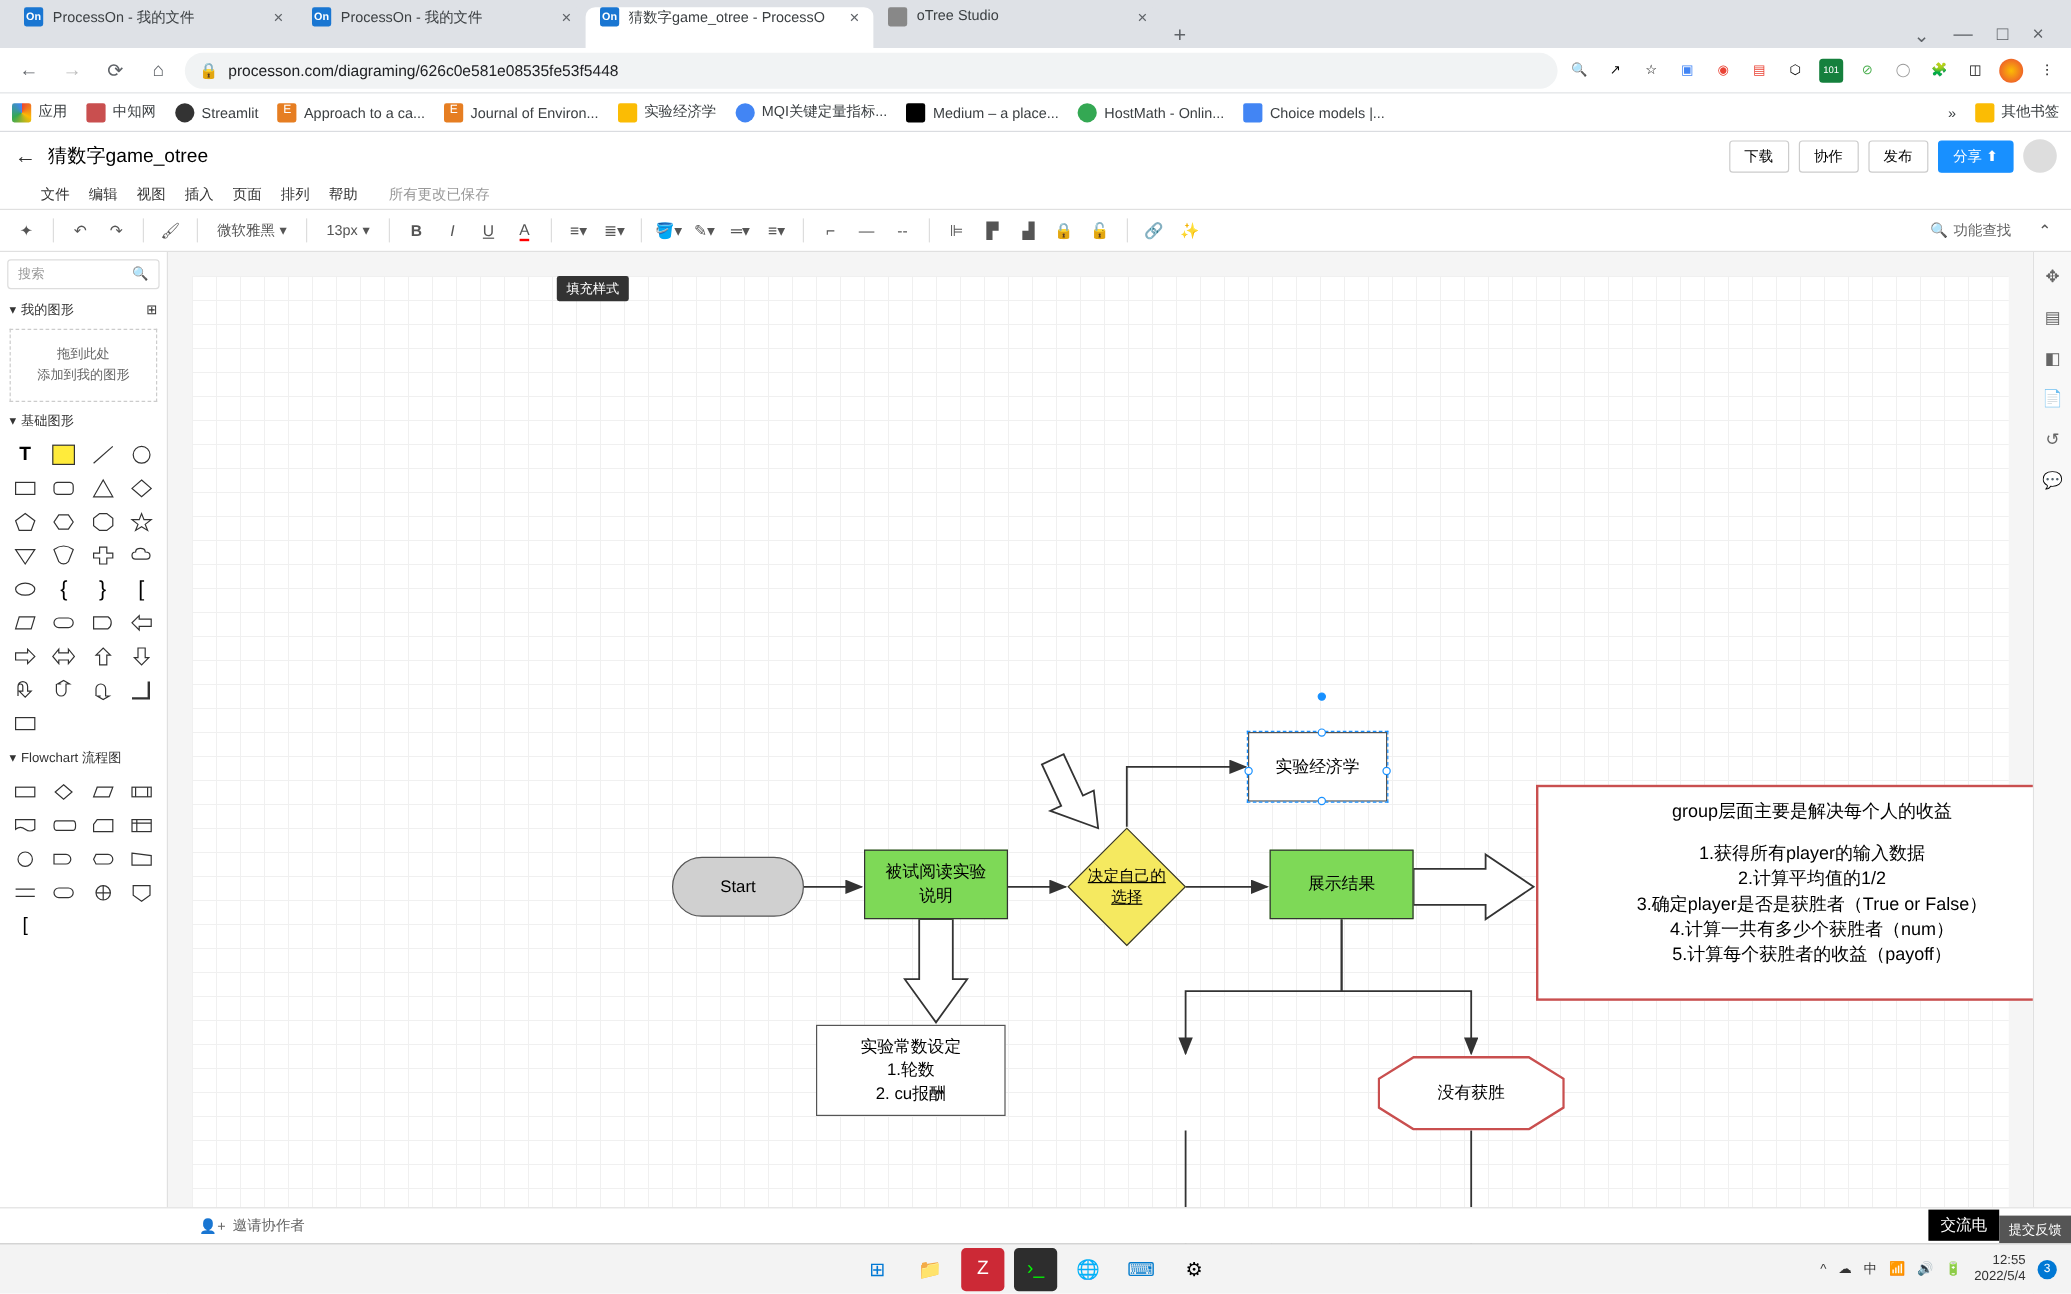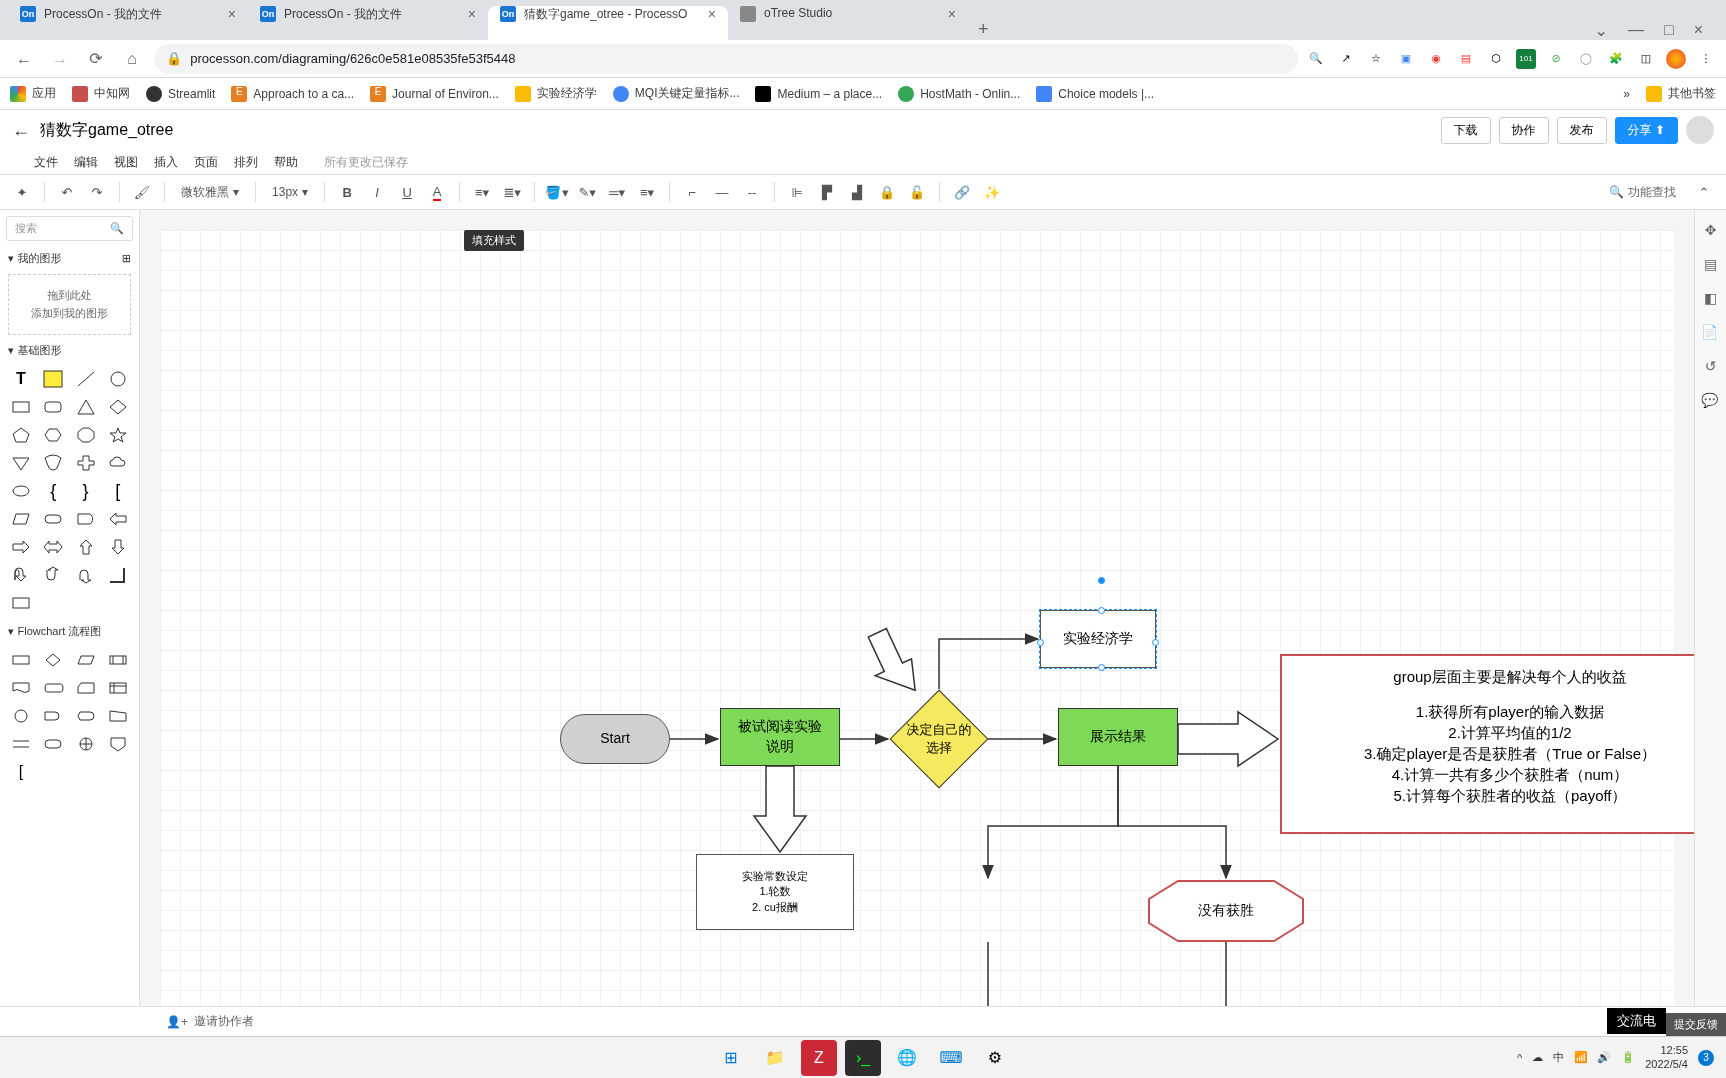--- a/index.html
+++ b/index.html
@@ -63,32 +63,32 @@
 .canvas-area { flex: 1; background: #f5f5f5; position: relative; overflow: hidden; }
 .canvas { position: absolute; inset: 20px; background: #fff; background-image: linear-gradient(#f0f0f0 1px, transparent 1px), linear-gradient(90deg, #f0f0f0 1px, transparent 1px); background-size: 20px 20px; }
 
 .right-panel { width: 32px; background: #f8f8f8; border-left: 1px solid #e0e0e0; display: flex; flex-direction: column; align-items: center; padding-top: 10px; gap: 14px; }
 .rp-icon { width: 20px; height: 20px; color: #666; font-size: 14px; display: flex; align-items: center; justify-content: center; }
 
 
 .shape { position: absolute; display: flex; align-items: center; justify-content: center; text-align: center; font-size: 14px; line-height: 1.4; }
 .node-start { left: 400px; top: 484px; width: 110px; height: 50px; background: #d0d0d0; border: 1px solid #555; border-radius: 25px; }
 .node-read { left: 560px; top: 478px; width: 120px; height: 58px; background: #7ed957; border: 1px solid #333; }
-.node-decide { left: 730px; top: 460px; width: 98px; height: 98px; }
+.node-decide { left: 730px; top: 460px; width: 98px; height: 98px; text-decoration: underline; }
 .node-decide-inner { width: 70px; height: 70px; background: #f5e960; border: 1px solid #333; transform: rotate(45deg); position: absolute; top: 14px; left: 14px; }
 .node-decide-text { position: relative; z-index: 1; font-size: 13px; }
 .node-show { left: 898px; top: 478px; width: 120px; height: 58px; background: #7ed957; border: 1px solid #333; }
 .node-wait { left: 880px; top: 380px; width: 116px; height: 58px; border: 1px solid #555; background: #fff; }
 .node-wait.selected { outline: 1px dashed #1890ff; }
 .sel-handle { position: absolute; width: 7px; height: 7px; background: #fff; border: 1px solid #1890ff; border-radius: 50%; }
 .node-player { left: 602px; top: 330px; width: 190px; height: 56px; border: 2px solid #c94f4f; background: #fff; font-size: 13px; }
 .node-group { left: 1120px; top: 424px; width: 460px; height: 180px; border: 2px solid #c94f4f; background: #fff; font-size: 15px; padding: 10px; flex-direction: column; justify-content: flex-start; }
 .node-group .g-title { margin-bottom: 14px; }
 .node-simple { left: 262px; top: 594px; width: 226px; height: 178px; border: 2px solid #c94f4f; background: #fff; font-size: 13px; padding: 8px; }
-.node-params { left: 536px; top: 624px; width: 158px; height: 76px; border: 1px solid #555; background: #fff; font-size: 11px; }
+.node-params { left: 520px; top: 624px; width: 158px; height: 76px; border: 1px solid #555; background: #fff; font-size: 14px; }
 .node-end { left: 898px; top: 790px; width: 110px; height: 46px; background: #d0d0d0; border: 1px solid #555; border-radius: 23px; }
 
 svg.connector { position: absolute; top: 0; left: 0; width: 100%; height: 100%; pointer-events: none; }
 
 
 .bottom-bar { position: absolute; bottom: 42px; left: 0; right: 0; height: 30px; border-top: 1px solid #e0e0e0; display: flex; align-items: center; padding: 0 16px; font-size: 12px; color: #666; background: #fff; }
 .invite { display: flex; align-items: center; gap: 6px; margin-left: 150px; }
 
 
 .taskbar { position: absolute; bottom: 0; left: 0; right: 0; height: 42px; background: #f3f3f3; border-top: 1px solid #ccc; display: flex; align-items: center; justify-content: center; gap: 8px; }

